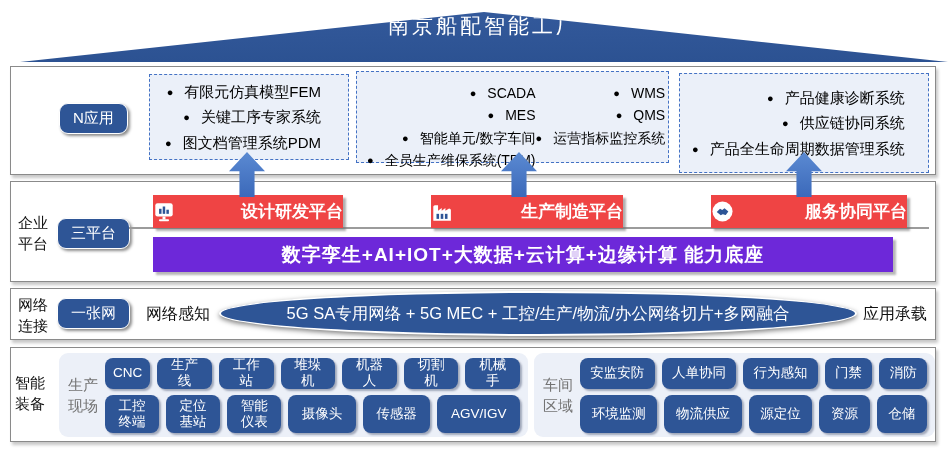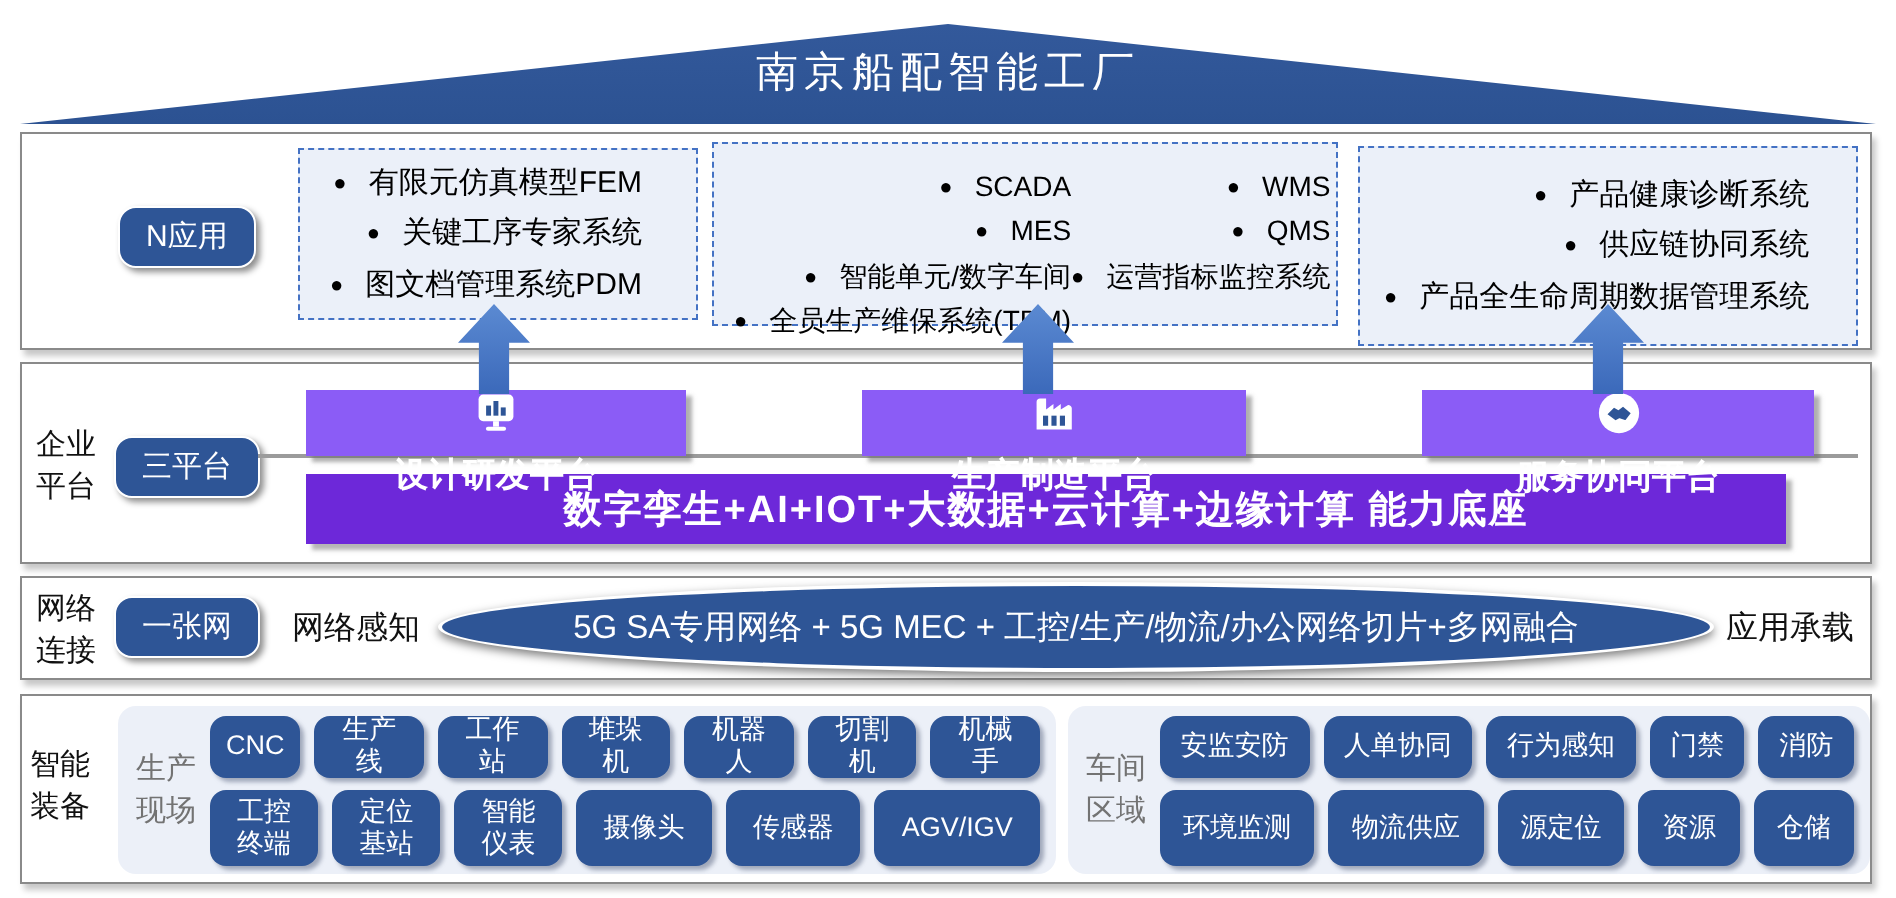--- a/index.html
+++ b/index.html
@@ -1,24 +1,24 @@
 <!DOCTYPE html>
 <html><head>
 <meta charset="utf-8">
 <style>
   * { margin:0; padding:0; box-sizing:border-box; }
   html,body { background:#fff; }
   body { font-family:"Liberation Sans","DejaVu Sans",sans-serif; }
   .page { position:relative; width:948px; height:449px; background:#fff; overflow:hidden; }
 
   
-  .roof { position:absolute; left:10px; top:12px; width:928px; height:50px;
+  .roof { position:absolute; left:20px; top:12px; width:928px; height:50px;
           background:linear-gradient(180deg,#33599b,#2c5292);
           clip-path:polygon(0 100%,50% 0,100% 100%);
-          display:flex; align-items:center; justify-content:center; }
+          display:flex; align-items:flex-start; justify-content:center; }
   .roof-title { color:#fff; font-size:21px; letter-spacing:3px; padding-bottom:3px; }
 
   
   .row { position:absolute; left:10px; width:926px; background:#fff;
          border:1px solid #8a8a8a; box-shadow:2px 3px 3px rgba(0,0,0,.22); }
   .row-label { position:absolute; left:7px; color:#111; font-size:15px; line-height:1.4; }
   .w3 { width:50px; } .w2 { width:34px; }
   .badge { position:absolute; background:#2e5596; color:#fff; font-size:15px;
            padding:5px 13px; border-radius:9px; border:1px solid #fff;
            box-shadow:2px 2px 3px rgba(0,0,0,.45); white-space:nowrap; }
@@ -45,23 +45,23 @@
               clip-path:polygon(50% 0,100% 43%,71% 43%,71% 100%,29% 100%,29% 43%,0 43%); }
   .arrow-1 { left:229px; top:152px; }
   .arrow-2 { left:501px; top:152px; }
   .arrow-3 { left:786px; top:152px; }
 
   
   .row-platforms { top:181px; height:101px; }
   .connector-line { position:absolute; left:118px; top:45px; width:800px; height:2px;
                     background:#9b9b9b; z-index:1; }
   .platform-btn { position:absolute; top:13px; height:33px; z-index:3;
-                  background:#8b5cf6; color:#fff; font-weight:bold; font-size:17px;
-                  display:flex; align-items:center; justify-content:flex-start; gap:9px;
-                  box-shadow:3px 3px 2px rgba(110,110,110,.55);flex-direction:column; }
+                  background:#ef4444; color:#fff; font-weight:bold; font-size:17px;
+                  display:flex; align-items:center; justify-content:space-between; gap:9px;
+                  box-shadow:3px 3px 2px rgba(110,110,110,.55); }
   .pf-1 { left:142px; width:190px; }
   .pf-2 { left:420px; width:192px; }
   .pf-3 { left:700px; width:196px; }
   .pf-icon { display:flex; }
   .banner { position:absolute; left:142px; top:55px; width:740px; height:35px;
             background:#6d28d9; color:#fff; font-weight:bold; font-size:19px;
             display:flex; align-items:center; justify-content:center;
             box-shadow:3px 3px 2px rgba(110,110,110,.5); letter-spacing:1px; }
 
   

